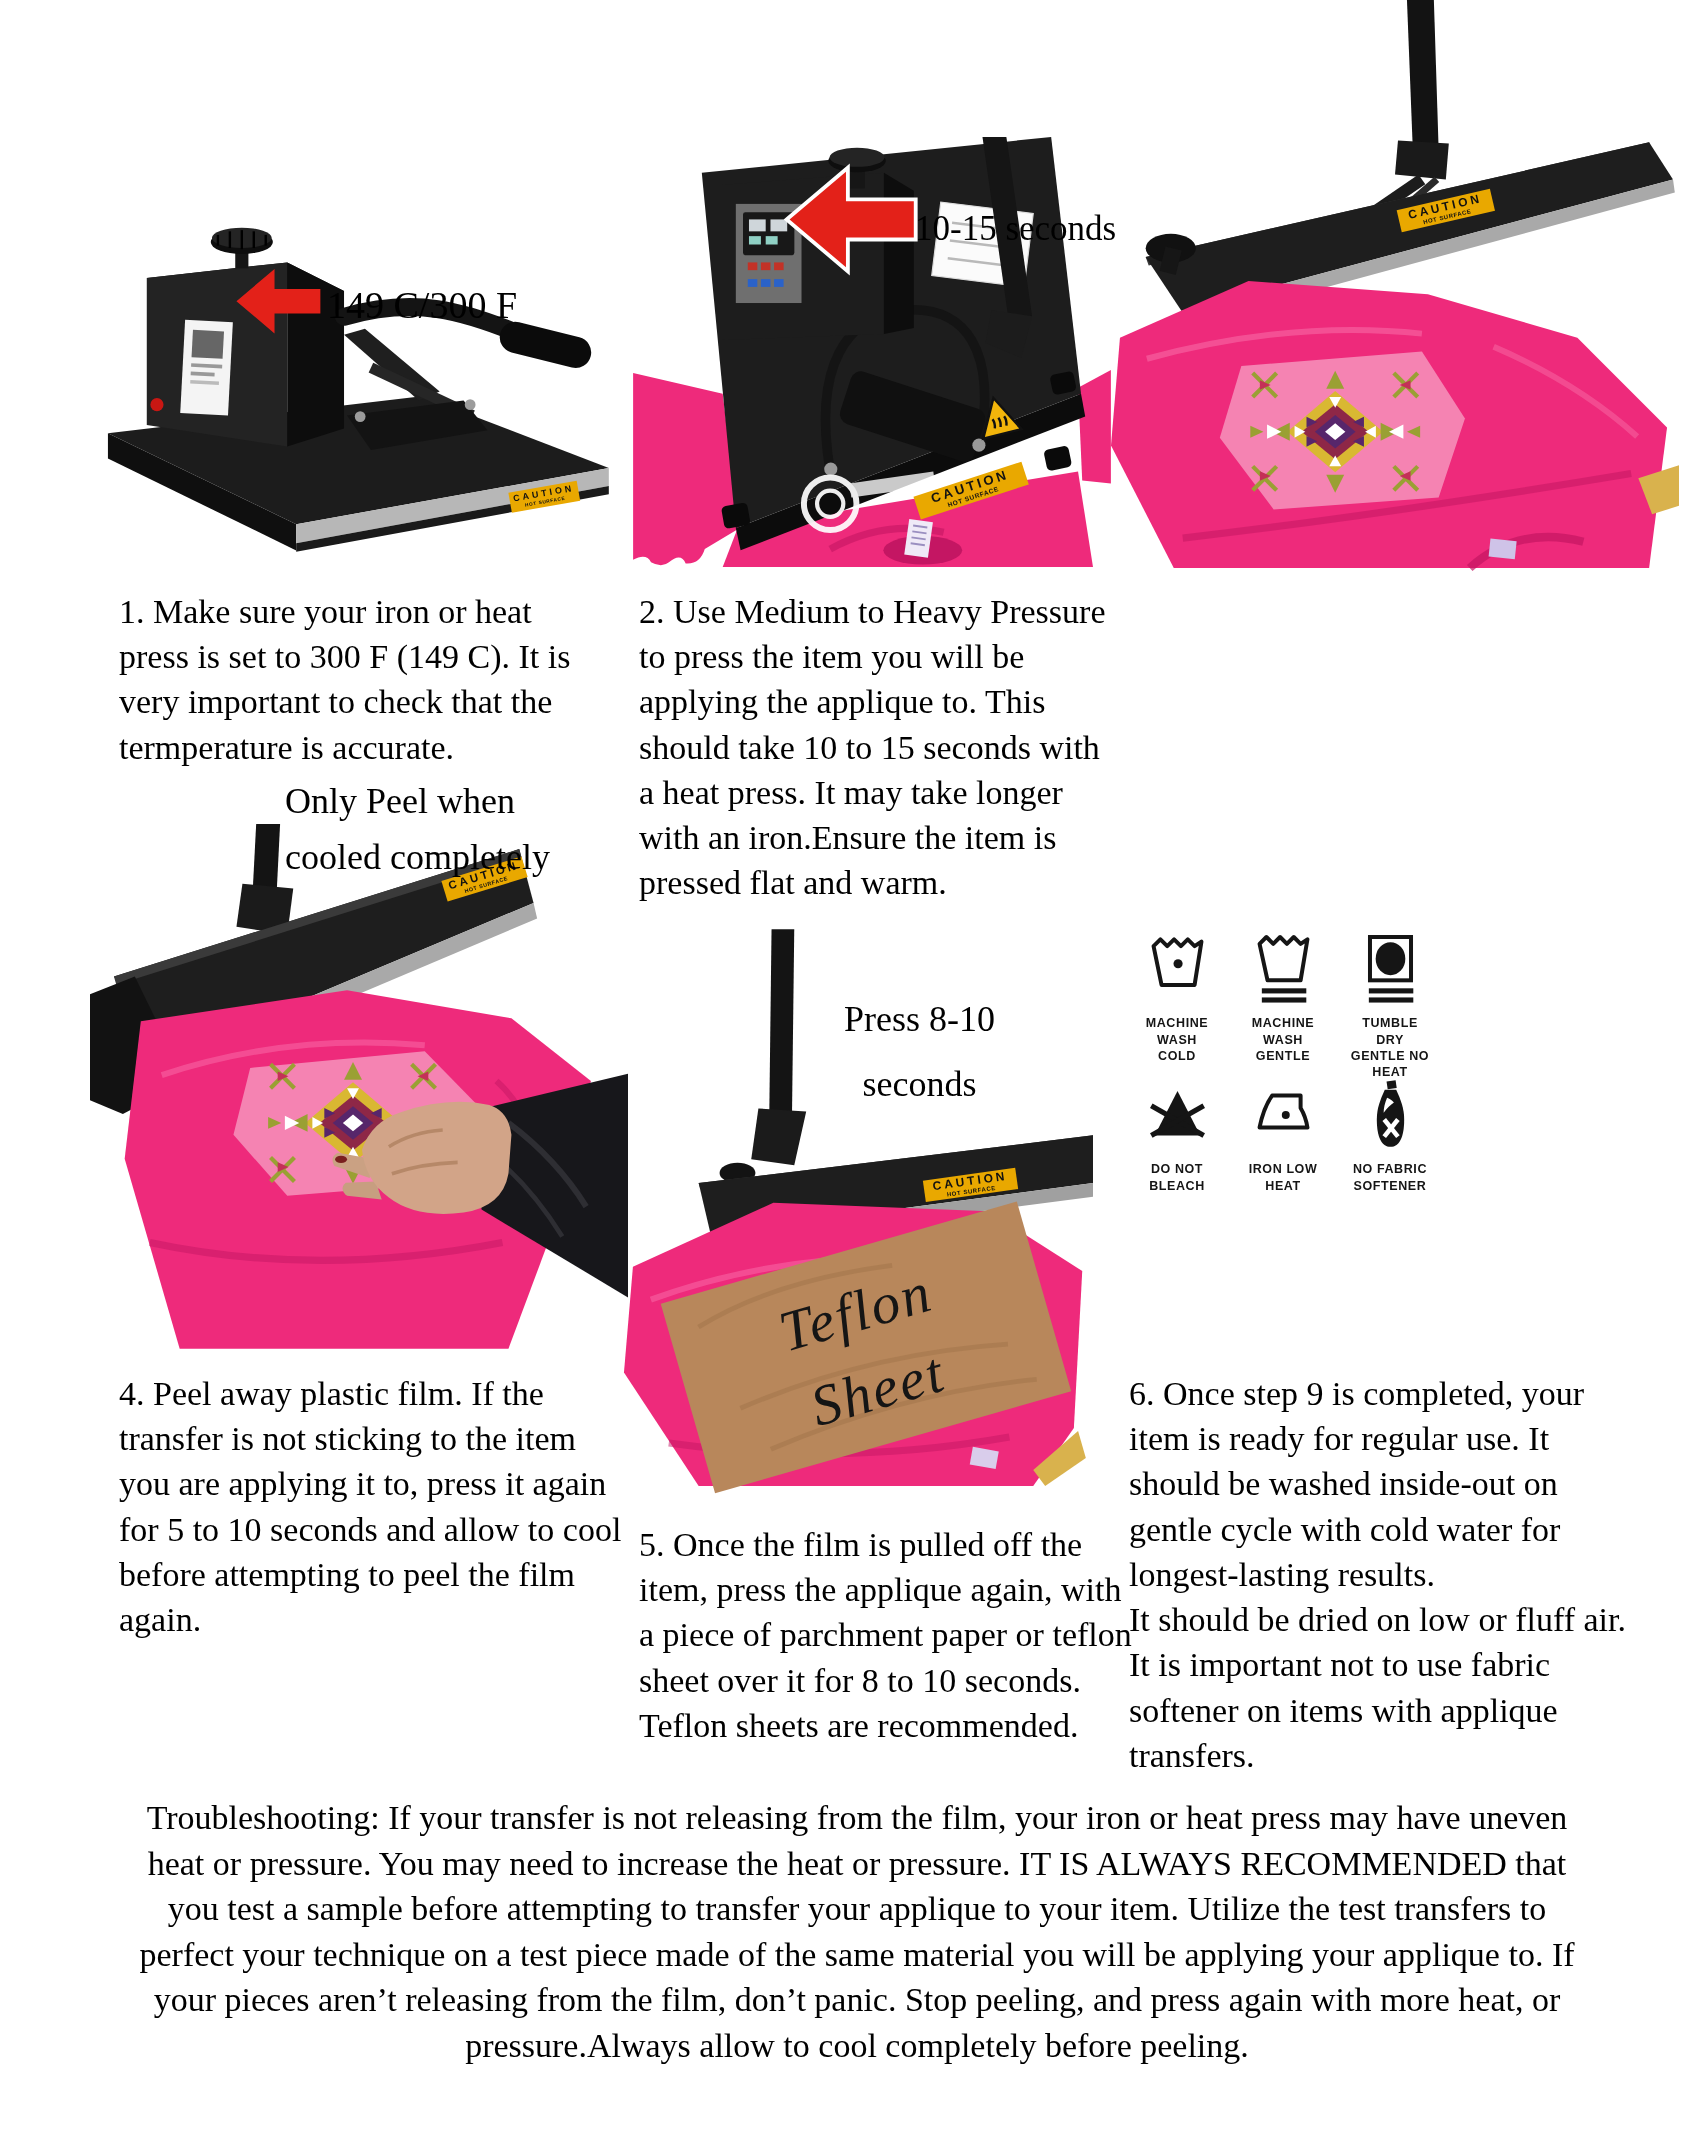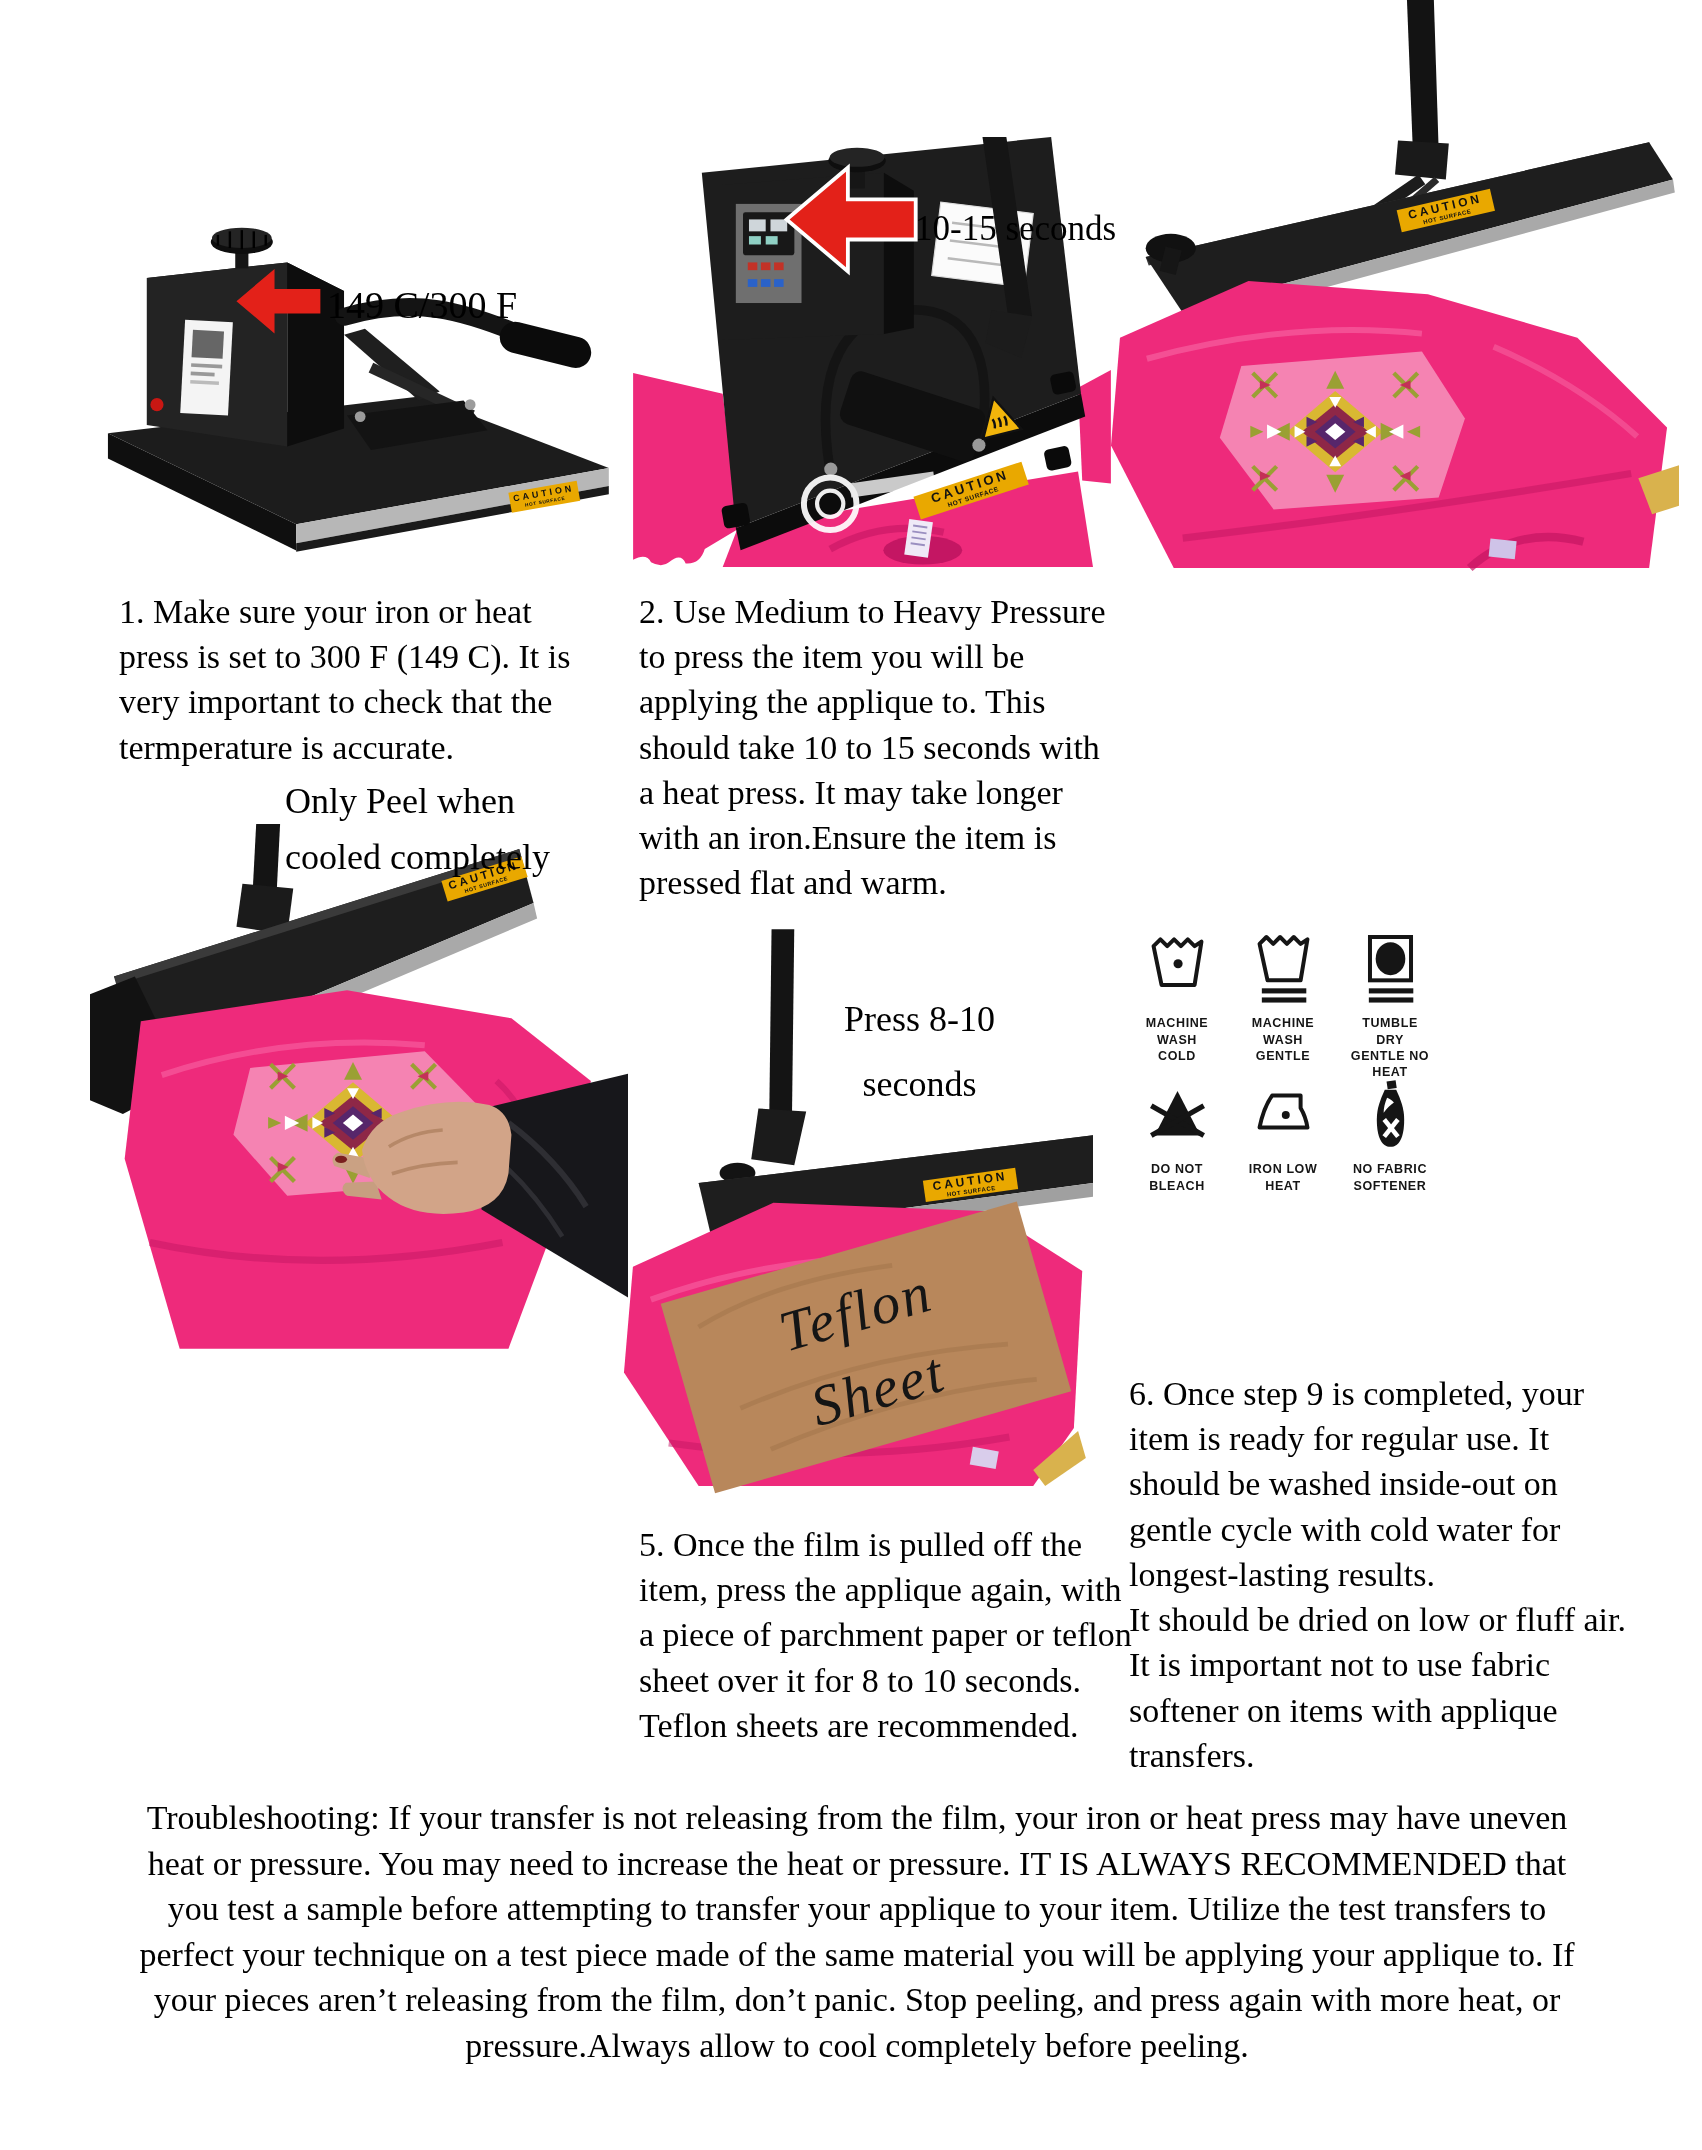--- a/index.html
+++ b/index.html
@@ -338,20 +338,21 @@
 
   <div class="note" id="temp-label" style="left:327px;top:276px">149 C/300 F</div>
   <div class="note" id="time-label" style="left:915px;top:202px">10-15 seconds</div>
   <div class="note" id="peel-note" style="left:285px;top:774px">Only Peel when
 cooled completely</div>
   <div class="note" id="press-note" style="left:818px;top:987px">Press 8-10
 seconds</div>
 
   <div class="step" style="left:119px;top:565px;width:472px">1. Make sure your iron or heat press is set to 300 F (149 C). It is very important to check that the termperature is accurate.</div>
   <div class="step" style="left:639px;top:565px;width:478px">2. Use Medium to Heavy Pressure to press the item you will be applying the applique to. This should take 10 to 15 seconds with a heat press. It may take longer with an iron.Ensure the item is pressed flat and warm.</div>
+  <div class="step" style="left:119px;top:1347px;width:514px">4. Peel away plastic film. If the transfer is not sticking to the item you are applying it to, press it again for 5 to 10 seconds and allow to cool before attempting to peel the film again.</div>
   <div class="step" style="left:639px;top:1498px;width:496px">5. Once the film is pulled off the item, press the applique again, with a piece of parchment paper or teflon sheet over it for 8 to 10 seconds. Teflon sheets are recommended.</div>
   <div class="step" style="left:1129px;top:1347px;width:514px">6. Once step 9 is completed, your item is ready for regular use. It should be washed inside-out on gentle cycle with cold water for longest-lasting results.
 It should be dried on low or fluff air. It is important not to use fabric softener on items with applique transfers.</div>
 
   <div id="troubleshooting">Troubleshooting: If your transfer is not releasing from the film, your iron or heat press may have uneven heat or pressure. You may need to increase the heat or pressure. IT IS ALWAYS RECOMMENDED that you test a sample before attempting to transfer your applique to your item. Utilize the test transfers to perfect your technique on a test piece made of the same material you will be applying your applique to. If your pieces aren’t releasing from the film, don’t panic. Stop peeling, and press again with more heat, or pressure.Always allow to cool completely before peeling.</div>
 
 </div>
 
 
 </body></html>

